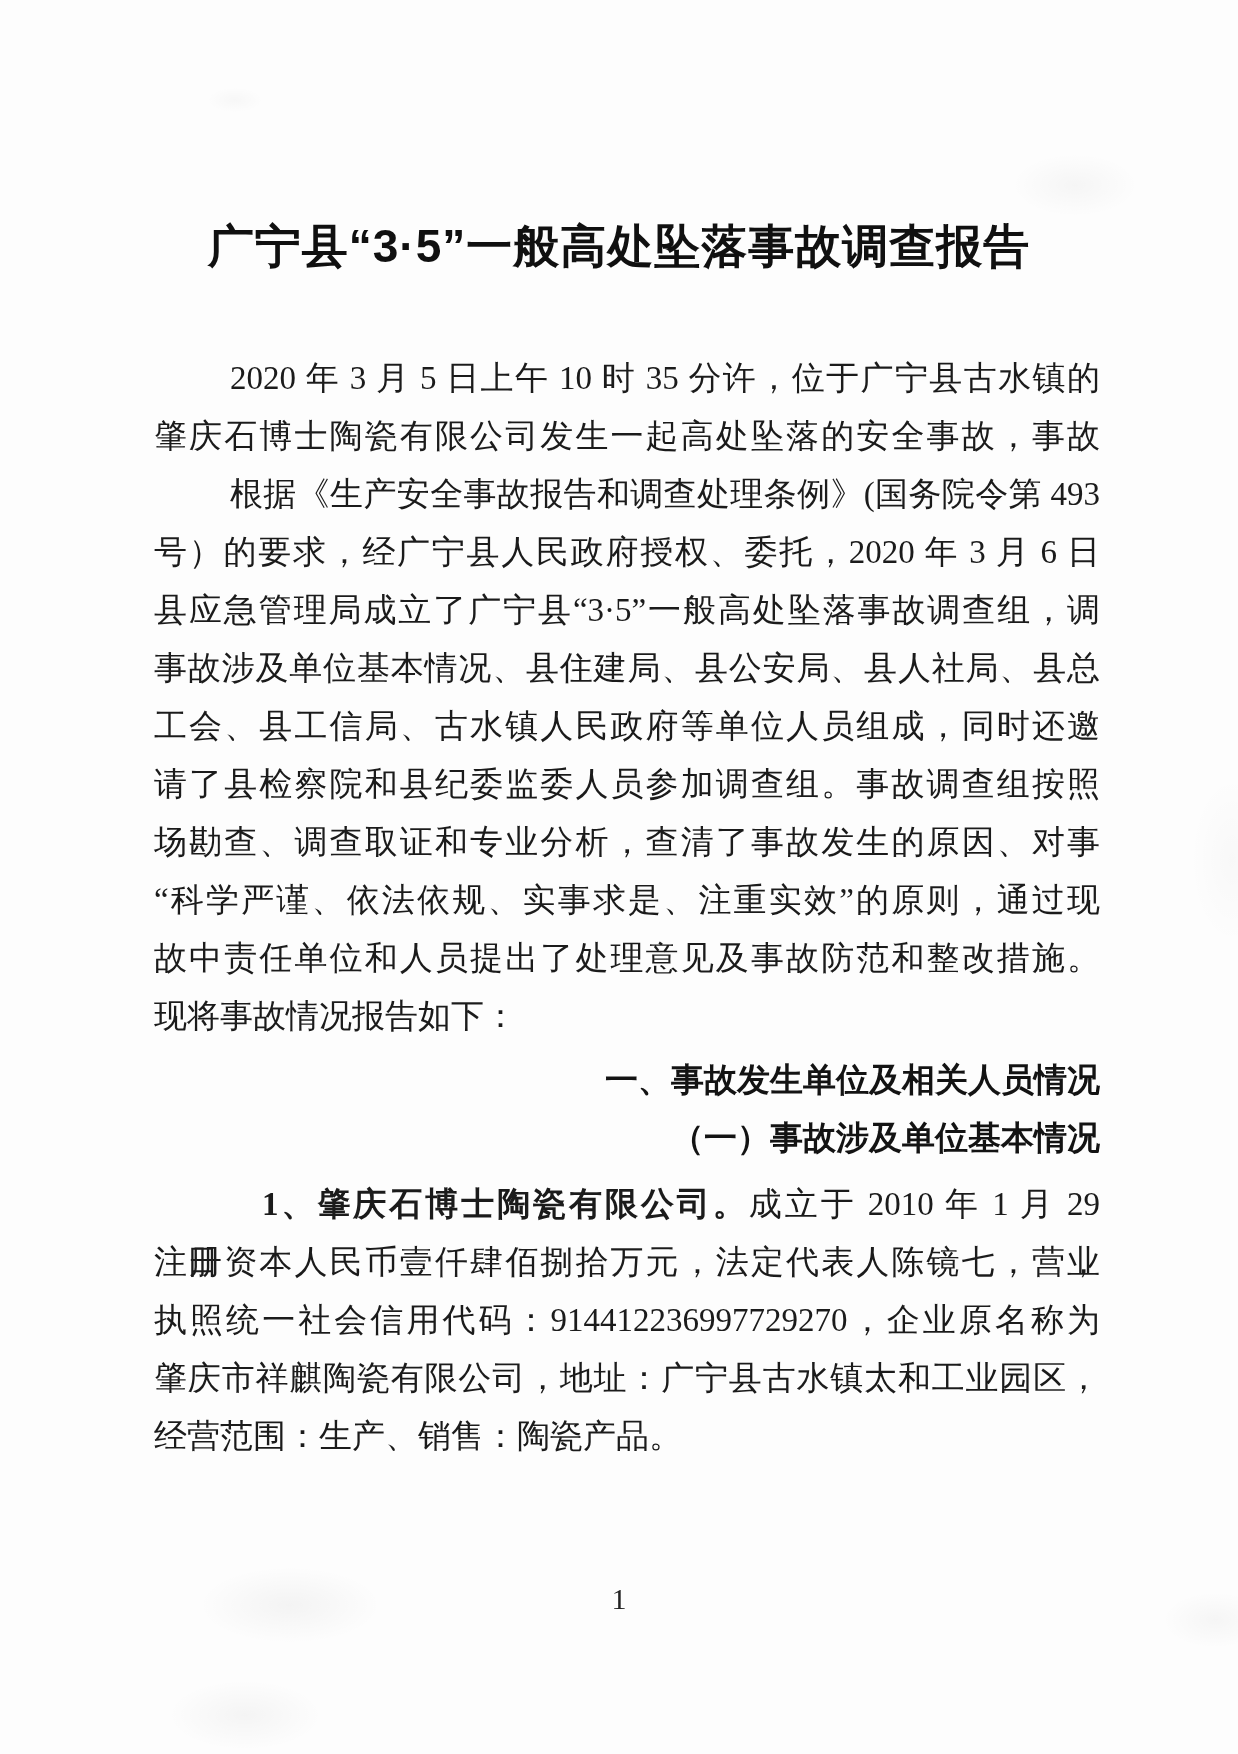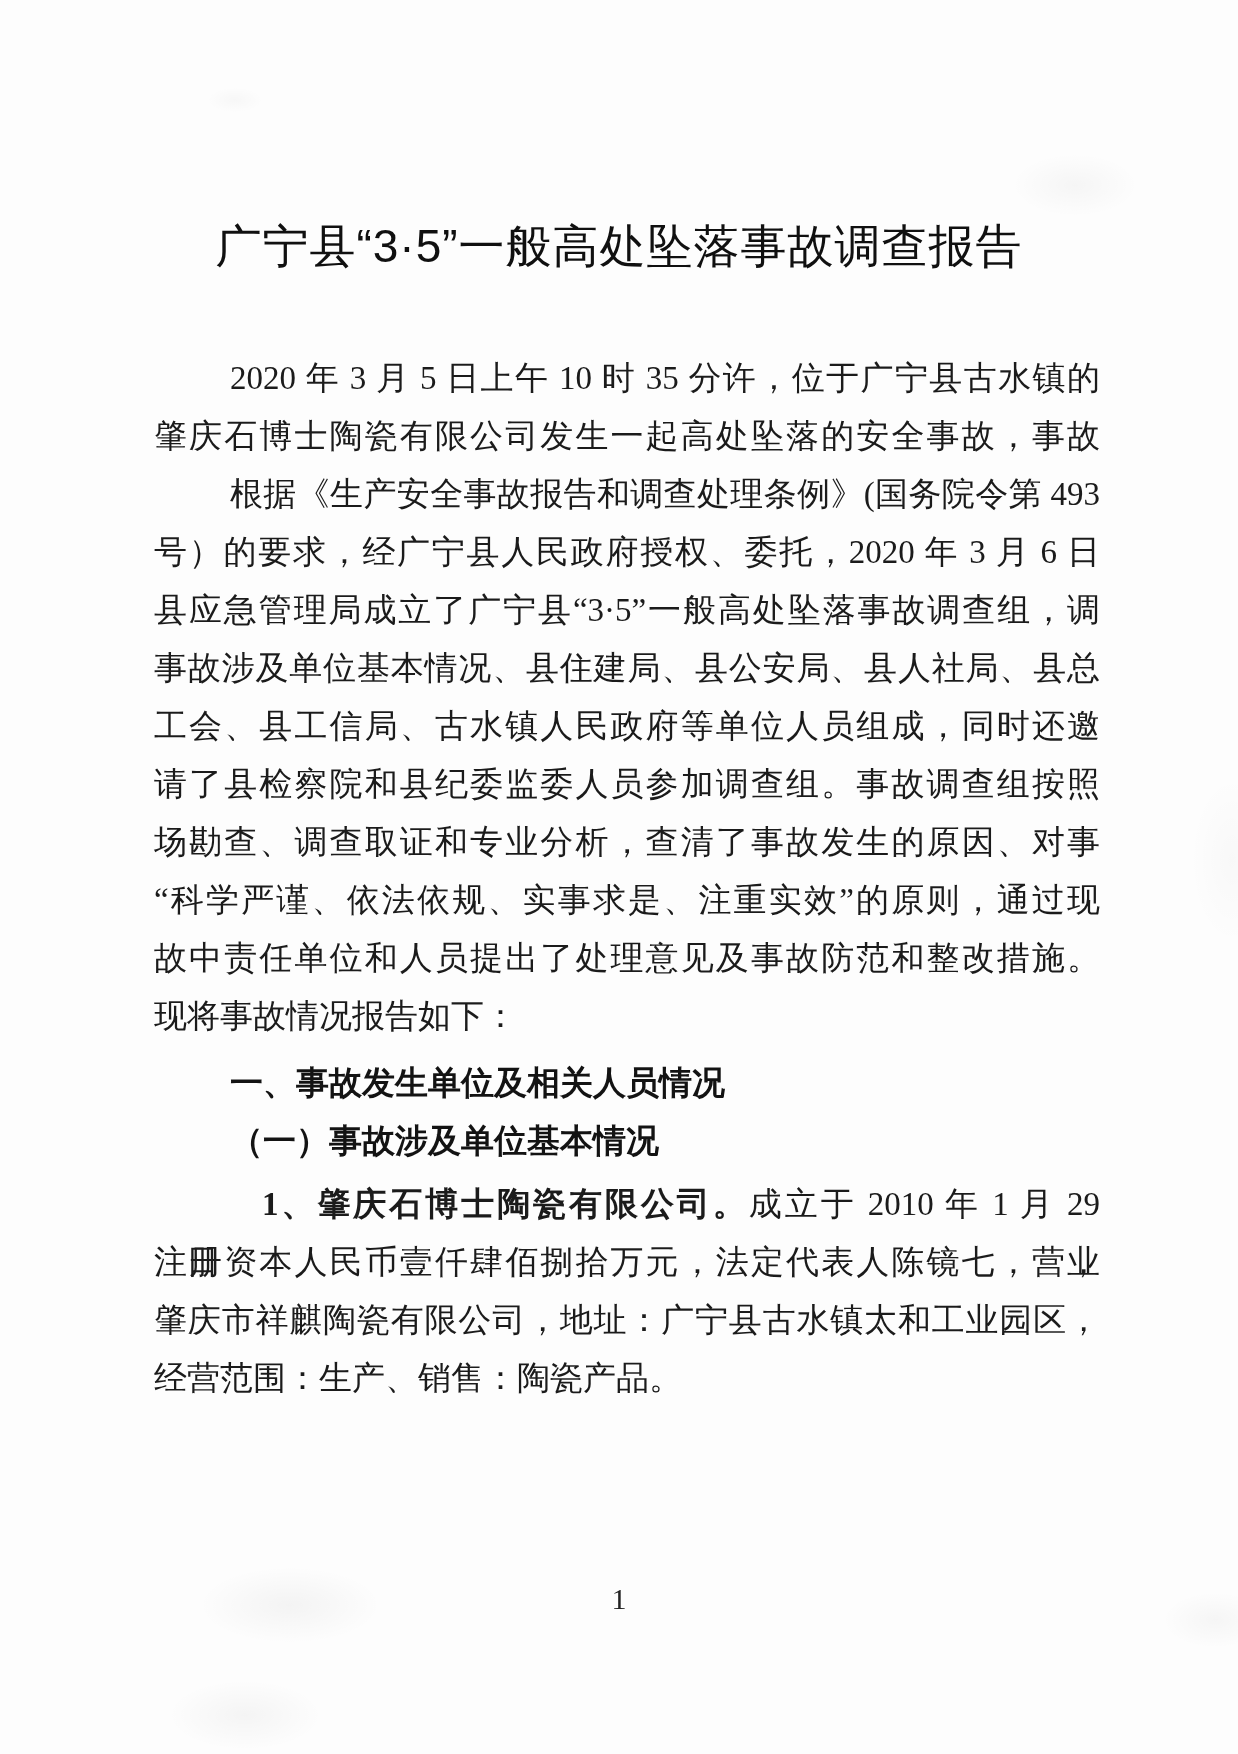--- a/index.html
+++ b/index.html
@@ -21,21 +21,21 @@
       radial-gradient(ellipse 110px 50px at 245px 1715px, rgba(0,0,0,0.035), transparent 70%),
       radial-gradient(ellipse 75px 40px at 1215px 1620px, rgba(0,0,0,0.030), transparent 70%),
       radial-gradient(ellipse 60px 120px at 1232px 860px, rgba(0,0,0,0.020), transparent 70%);
     color: #1b1b1b;
     font-family: "Liberation Serif", "DejaVu Serif", serif;
   }
   .doc-title {
     margin: 216px 100px 0 100px;
     text-align: center;
     font-family: "Liberation Sans", "DejaVu Sans", sans-serif;
-    font-weight: 400;
+    font-weight: 700;
     font-size: 46px;
     line-height: 60px;
     letter-spacing: 1px;
     color: #101010;
     white-space: nowrap;
   }
   .doc-body {
     position: absolute;
     left: 154px;
     top: 349px;
@@ -50,24 +50,25 @@
   .just {
     white-space: normal;
     text-align: justify;
     text-align-last: justify;
     text-justify: inter-character;
   }
   .first {
     text-indent: 76px;
   }
   .heading {
-    font-family: Liberation Serif, serif;
+    font-family: Liberation Mono, monospace;
     font-weight: 700;
     text-indent: 76px;
     color: #131313;
+    text-align: right;
   }
   .gap-top {
     margin-top: 9px;
   }
   .gap-top-sm {
     margin-top: 5px;
     margin-left: 32px;
   }
   .lead-bold {
     font-weight: 700;
@@ -105,19 +106,20 @@
     <div class="ln">现将事故情况报告如下：</div>
 
     <div class="ln heading gap-top">一、事故发生单位及相关人员情况</div>
     <div class="ln heading">（一）事故涉及单位基本情况</div>
 
     <div class="ln just first gap-top-sm">
       <span class="lead-bold">1、肇庆石博士陶瓷有限公司。</span><span>成立于 2010 年 1 月 29 日，</span>
     </div>
 
     <div class="ln just">注册资本人民币壹仟肆佰捌拾万元，法定代表人陈镜七，营业</div>
+    <div class="ln just">执照统一社会信用代码：914412236997729270，企业原名称为</div>
     <div class="ln just">肇庆市祥麒陶瓷有限公司，地址：广宁县古水镇太和工业园区，</div>
     <div class="ln">经营范围：生产、销售：陶瓷产品。</div>
   </div>
 
   <div class="page-number">1</div>
 
 </div>
 
 </body></html>

